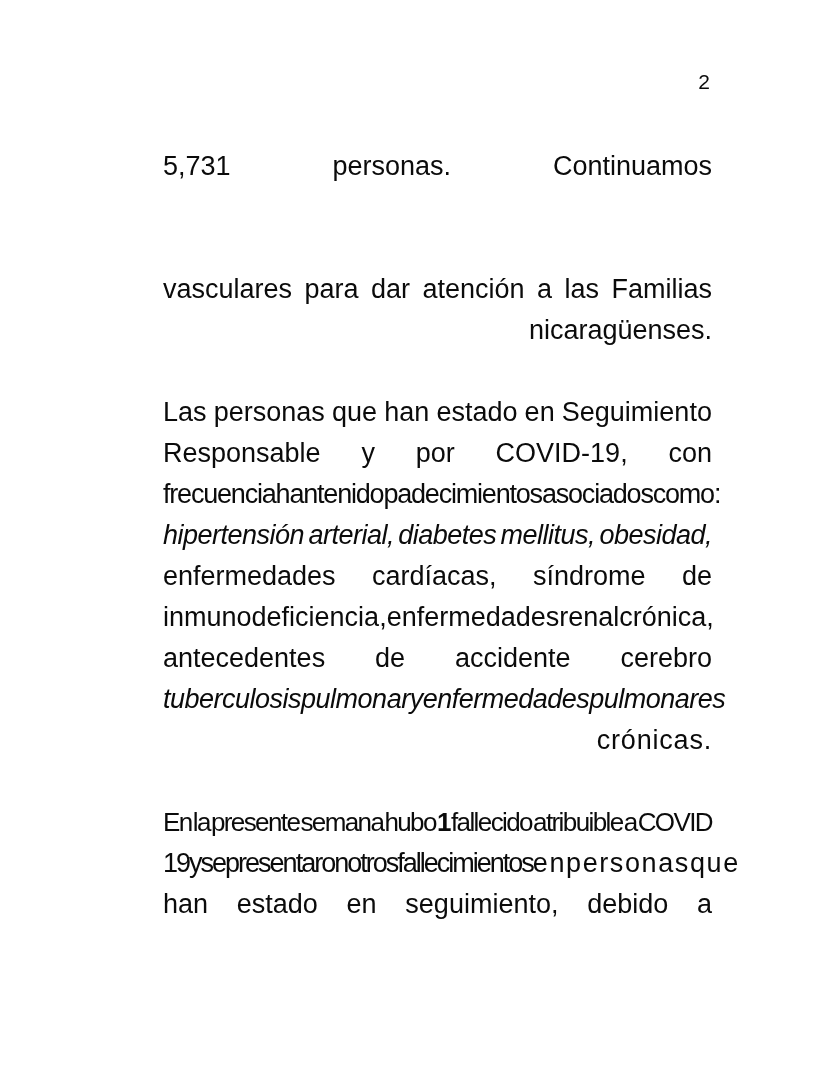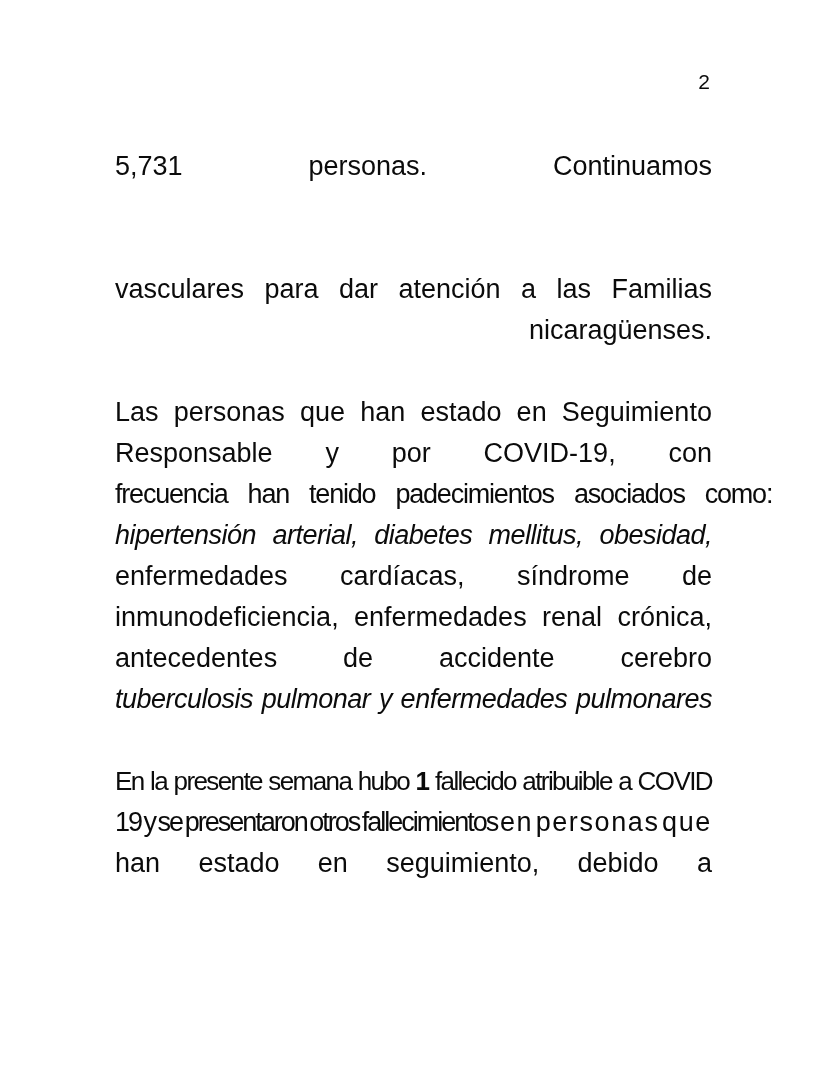--- a/index.html
+++ b/index.html
@@ -41,27 +41,28 @@
     height: 41px;
     line-height: 41px;
     font-size: 27px;
     white-space: nowrap;
   }
   
   .jline {
     display: flex;
     justify-content: space-between;
     align-items: flex-end;
+    margin-left: 48px;
   }
   
   .seg { display: contents; }
   
   .lline { text-align: right; }
   
-  .t1 { letter-spacing: -1.2px; gap: 20px; }
+  .t1 { letter-spacing: -1.2px; }
   .t2 { letter-spacing: -0.5px; font-style: italic; }
   .xt { font-size: 26px; letter-spacing: -1.6px; }
   .ca { letter-spacing: -2px; }
   .cb { letter-spacing: 1.6px; }
   .b  { font-weight: bold; }
   .ls-slight { letter-spacing: 0.8px; }
 </style>
 </head>
 <body>
 
@@ -142,20 +143,21 @@
           <span>accidente</span>
           <span>cerebro</span>
         </div>
       <div class="line jline t2">
           <span>tuberculosis</span>
           <span>pulmonar</span>
           <span>y</span>
           <span>enfermedades</span>
           <span>pulmonares</span>
         </div>
+      <div class="line lline ls-slight">crónicas.</div>
     </div>
 
     <div class="paragraph gap-1">
       <div class="line jline xt">
         <span class="seg"><span>En</span><span>la</span><span>presente</span><span>semana</span><span>hubo</span></span>
         <span class="b">1</span>
         <span class="seg"><span>fallecido</span><span>atribuible</span><span>a</span><span>COVID</span></span>
       </div>
       <div class="line jline">
         <span class="seg ca"><span>19</span><span>y</span><span>se</span><span>presentaron</span><span>otros</span><span>fallecimientos</span></span>

